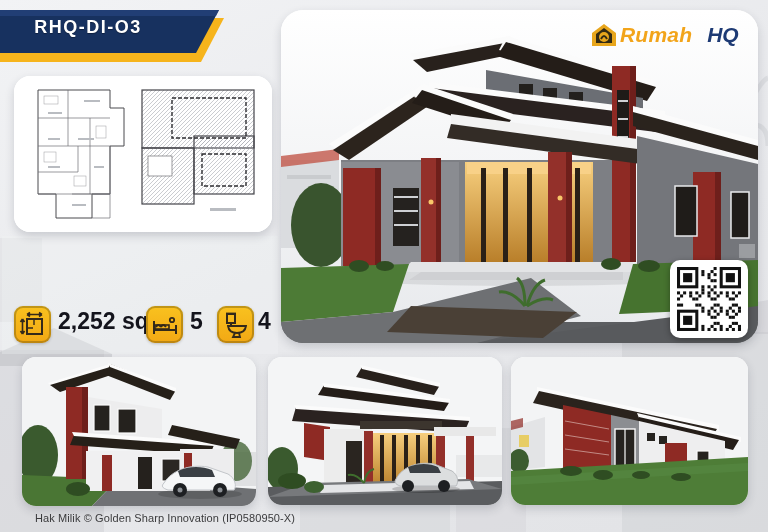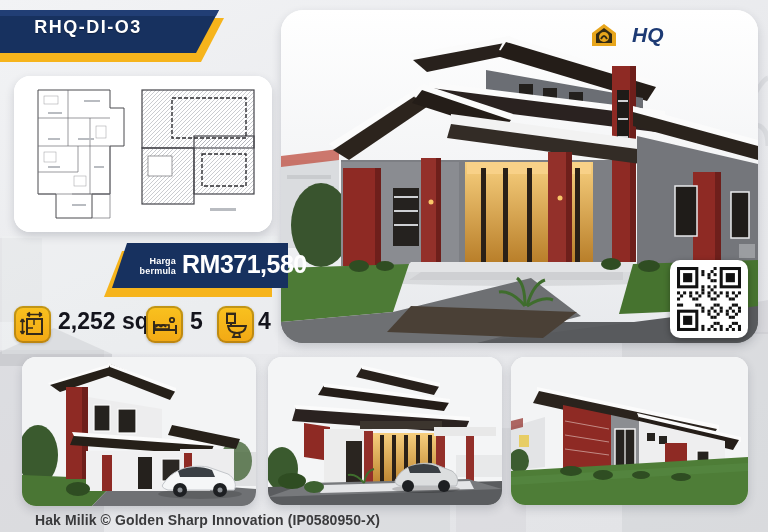--- a/index.html
+++ b/index.html
@@ -37,21 +37,21 @@
     position:absolute;top:306px;width:37px;height:37px;border-radius:9px;
     background:linear-gradient(180deg,#f9c21f,#f2a814);
     box-shadow:inset 0 0 0 2px rgba(102,78,10,.38), 0 1px 3px rgba(0,0,0,.2);
     display:flex;align-items:center;justify-content:center;
   }
   .spec-value{position:absolute;top:308px;color:#14141c;font-size:23px;font-weight:bold;}
   
   .qr{left:670px;top:260px;width:78px;height:78px;background:#fff;border-radius:10px;
       box-shadow:0 2px 6px rgba(0,0,0,.35);display:flex;align-items:center;justify-content:center;}
   
-  .footer{left:35px;top:512px;font-size:14px;font-weight:700;color:#3a3a3c;letter-spacing:.1px;}
+  .footer{left:35px;top:512px;font-size:11px;font-weight:400;color:#3a3a3c;letter-spacing:.1px;}
 </style>
 </head>
 <body>
 
 <div class="page">
 
   <svg class="abs" style="left:0;top:0" width="768" height="532" viewBox="0 0 768 532">
     <g fill="#c7c9cd">
       <rect x="0" y="350" width="104" height="182" opacity=".38"></rect>
       <polygon points="0,352 54,328 112,354 112,366 0,366" opacity=".45" fill="#b9bbbf"></polygon>
@@ -184,20 +184,21 @@
     </svg>
   </div>
 
   <div class="abs logo">
     <svg width="26" height="24" viewBox="0 0 26 24">
       <polygon points="13,1 25,10 25,23 1,23 1,10" fill="#e8a61c"></polygon>
       <polygon points="13,5 21,11 21,20 5,20 5,11" fill="#332a12"></polygon>
       <circle cx="13" cy="14" r="5" fill="#e8a61c"></circle>
       <path d="M10,16 q3,-6 6,0" stroke="#332a12" stroke-width="2" fill="none"></path>
     </svg>
+    <span class="rumah">Rumah</span>
     <span class="hq">HQ</span>
   </div>
 
   <div class="abs model-banner">
     <svg width="232" height="66" viewBox="0 0 232 66">
       <polygon points="0,18 224,18 201,62 0,62" fill="#f6b41c"></polygon>
       <polygon points="0,10 219,10 196,53 0,53" fill="#17315f"></polygon>
       <polygon points="0,10 219,10 216,16 0,16" fill="#24427a" opacity=".8"></polygon>
     </svg>
     <div class="label">RHQ-DI-O3</div>
@@ -237,31 +238,20 @@
         <rect x="128" y="72" width="52" height="56" fill="url(#hatch)" stroke="#44444a" stroke-width="1.2"></rect>
         <rect x="180" y="60" width="60" height="58" fill="url(#hatch)" stroke="#44444a" stroke-width="1.2"></rect>
         <rect x="158" y="22" width="74" height="40" fill="none" stroke="#2c2c30" stroke-width="1.4" stroke-dasharray="4 2"></rect>
         <rect x="188" y="78" width="44" height="32" fill="none" stroke="#2c2c30" stroke-width="1.4" stroke-dasharray="4 2"></rect>
         <rect x="134" y="80" width="24" height="20" fill="#ffffff" stroke="#6e6e72" stroke-width=".7"></rect>
         <rect x="196" y="132" width="26" height="3" fill="#b9bcc1"></rect>
       </g>
     </svg>
   </div>
 
-  <div class="abs price-banner">
-    <svg width="190" height="60" viewBox="0 0 190 60">
-      <polygon points="24,10 174,10 174,56 6,56" fill="#f6b41c"></polygon>
-      <polygon points="29,2 190,2 190,47 14,47" fill="#17315f"></polygon>
-    </svg>
-    <div class="prefix">
-      <div>Harga</div>
-      <div>bermula</div>
-    </div>
-    <div class="value">RM371,580</div>
-  </div>
 
   <div class="spec-tile" style="left:14px;">
     <svg width="27" height="27" viewBox="0 0 27 27" fill="none" stroke="#33291a" stroke-width="2">
       <rect x="8" y="8" width="15" height="15"></rect>
       <path d="M15,8 V14 M8,17 H14" stroke-width="1.4"></path>
       <path d="M8,3.5 H23 M8,3.5 l3,-2 M8,3.5 l3,2 M23,3.5 l-3,-2 M23,3.5 l-3,2" stroke-width="1.6"></path>
       <path d="M3.5,8 V23 M3.5,8 l-2,3 M3.5,8 l2,3 M3.5,23 l-2,-3 M3.5,23 l2,-3" stroke-width="1.6"></path>
     </svg>
   </div>
   <div class="spec-value" style="left:58px;">2,252 sqf</div>

